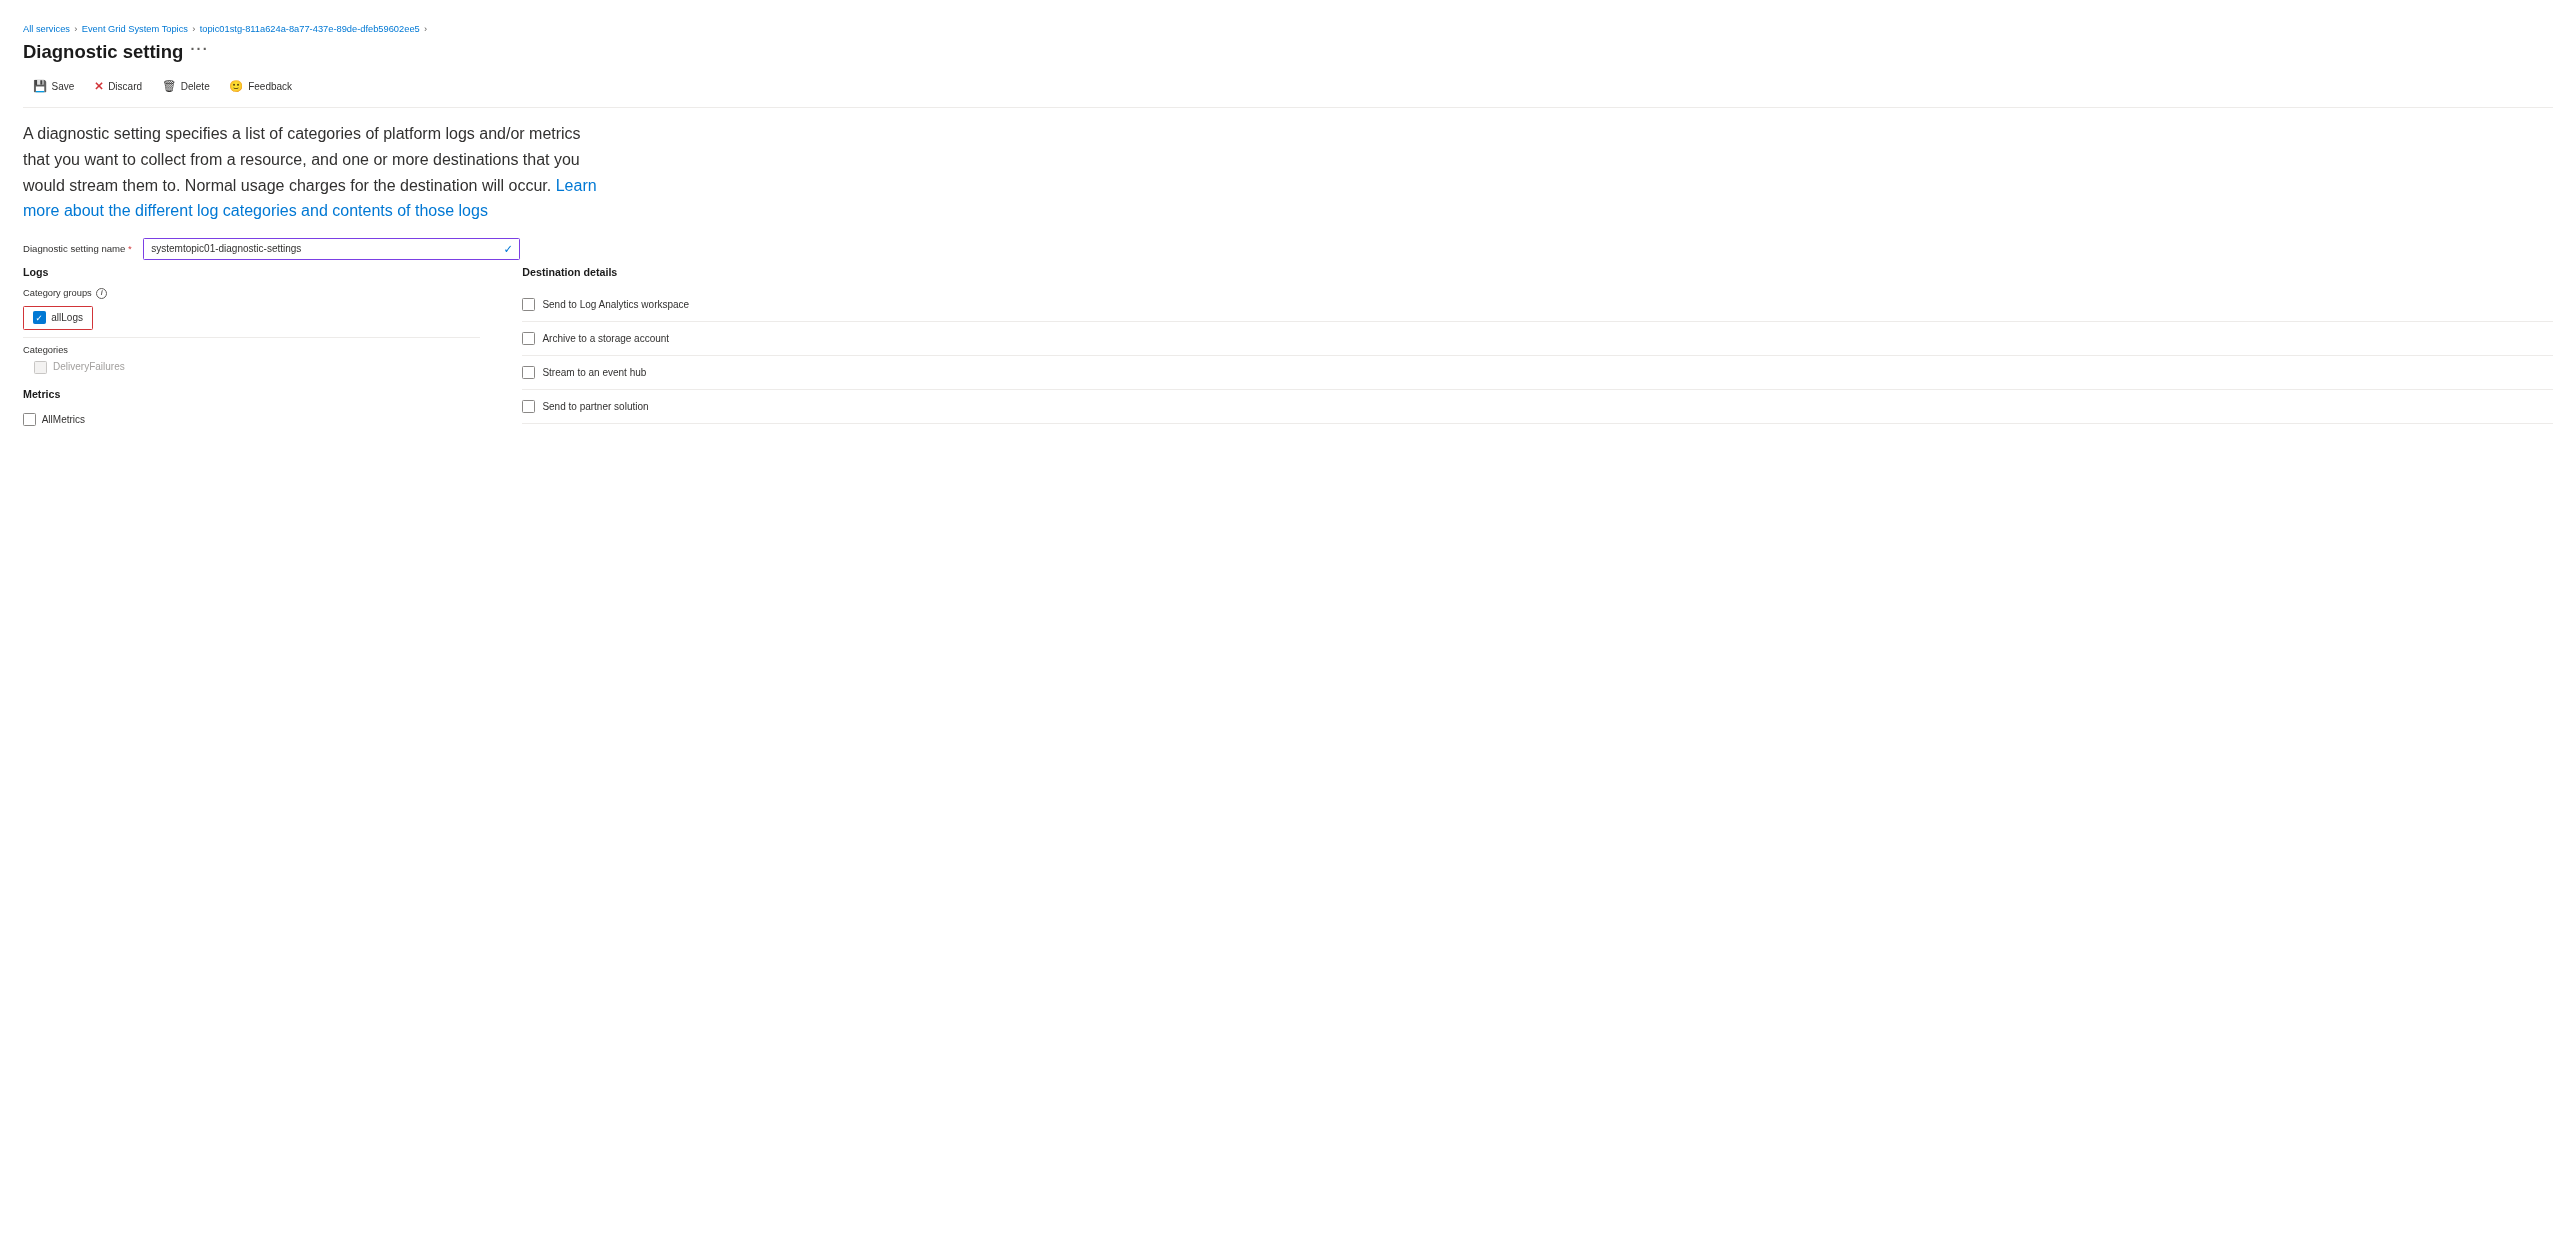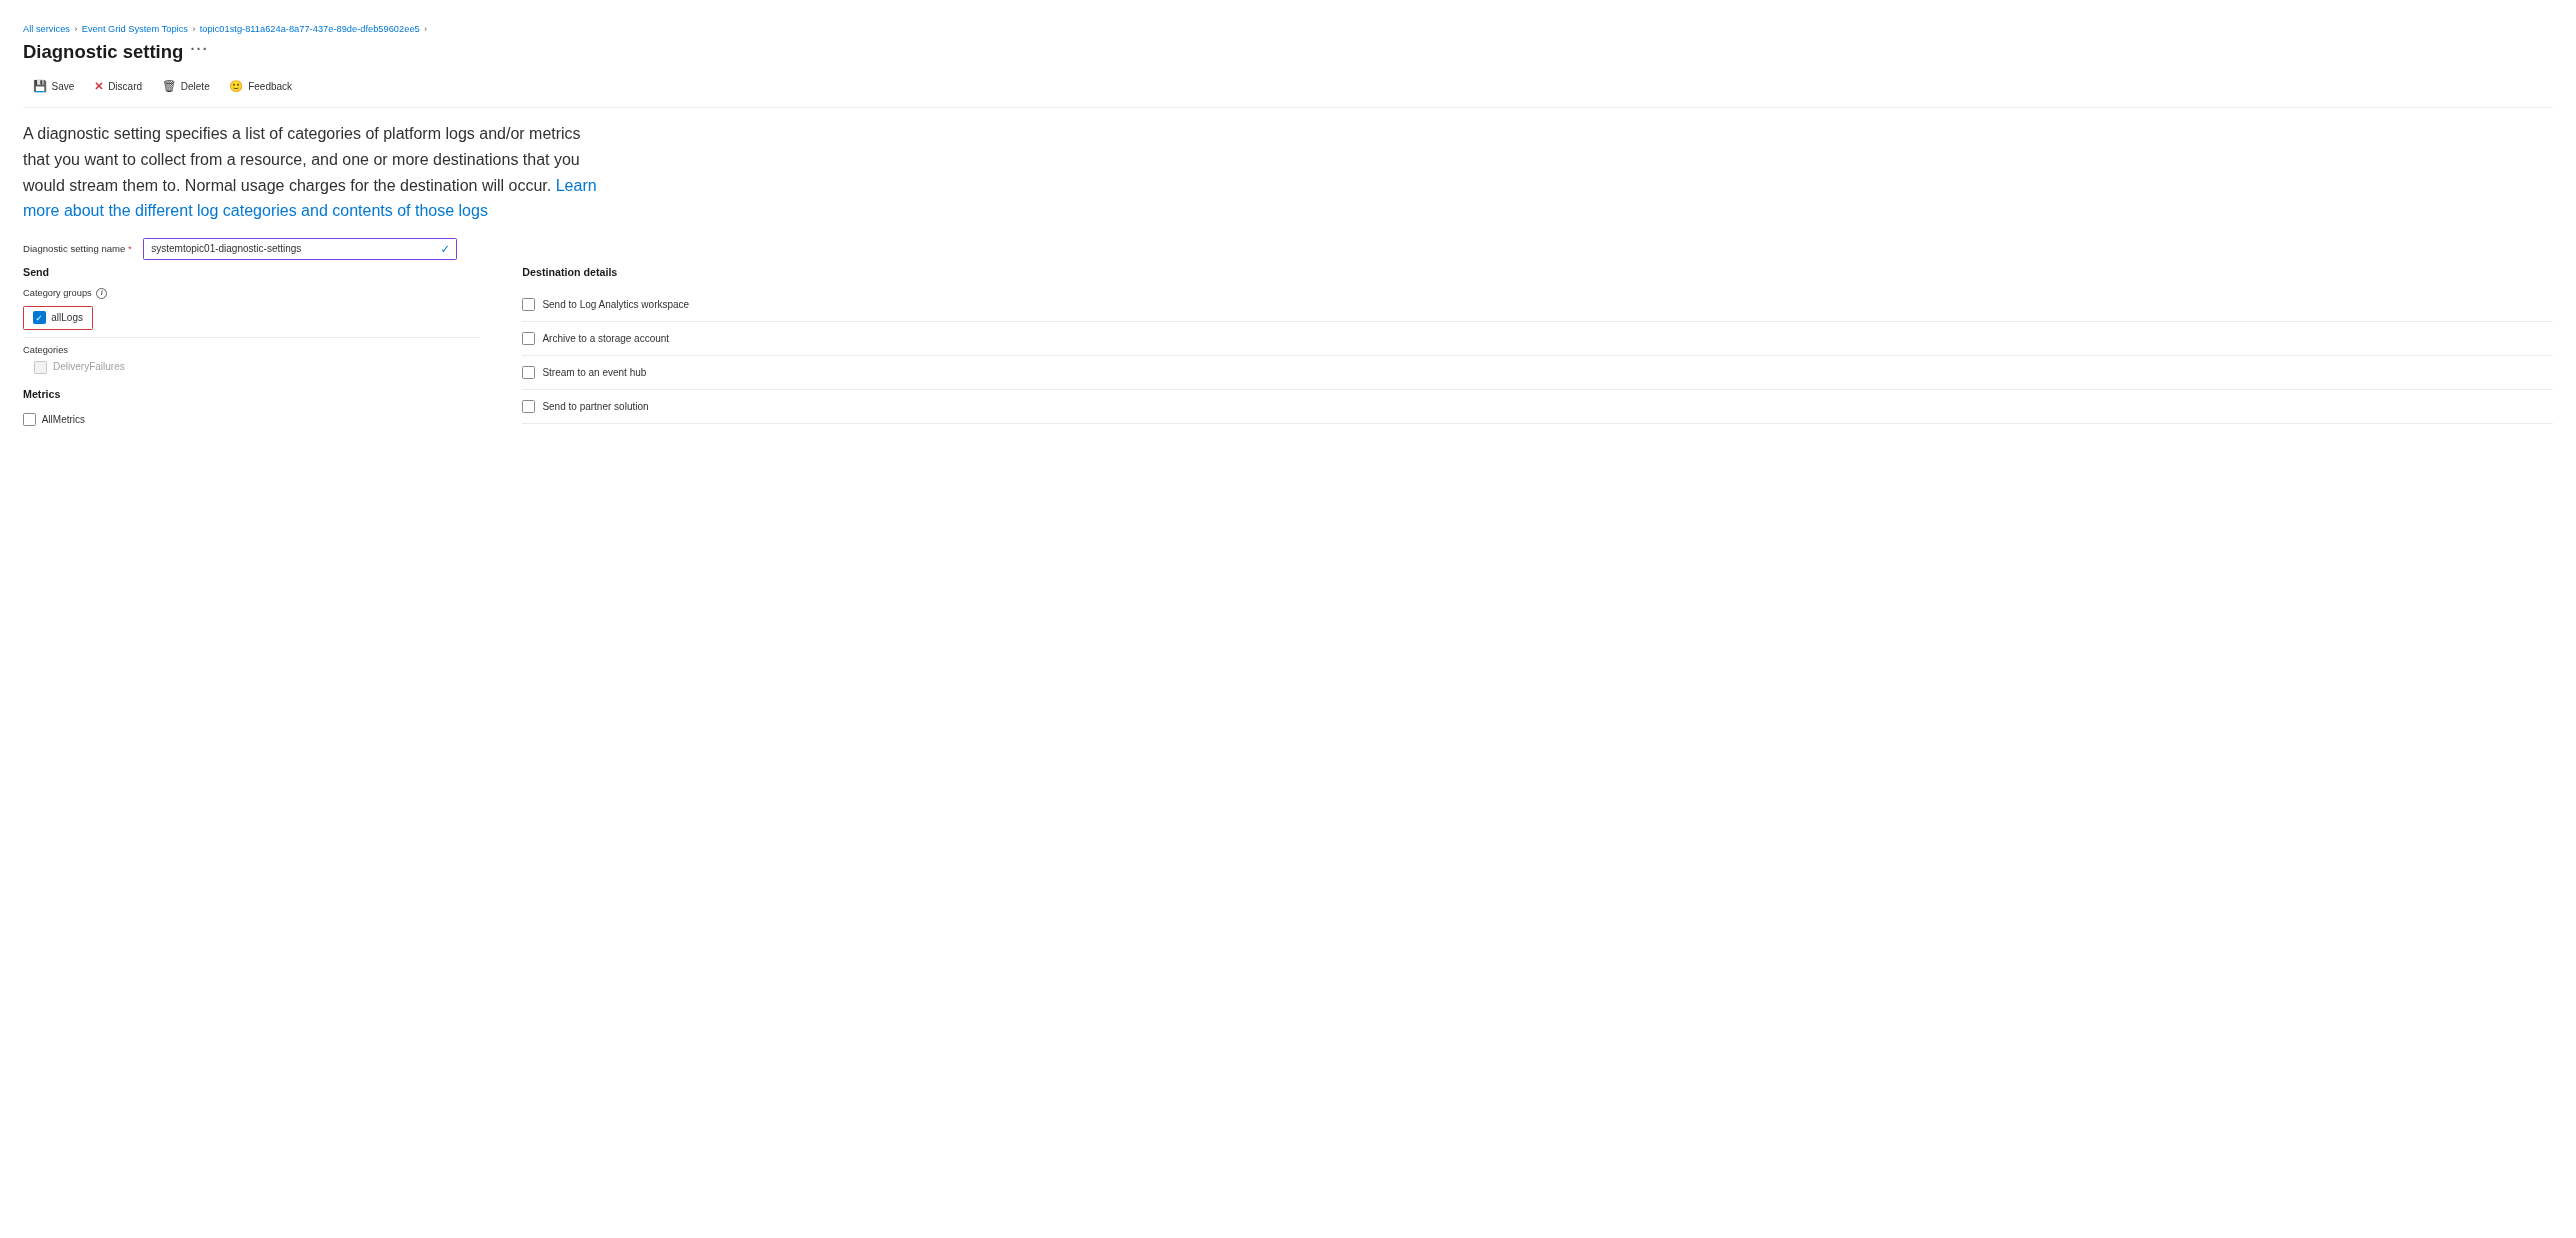--- a/index.html
+++ b/index.html
@@ -87,21 +87,21 @@
     }
     .required-star {
       color: #d13438;
     }
     .setting-name-input {
       border: 1.4px solid #7b3fe4;
       border-radius: 1.4px;
       padding: 4.3px 26px 4.3px 7.1px;
       font-size: 10px;
       color: #323130;
-      width: 314px;
+      width: 377px;
       outline: none;
       position: relative;
     }
     .input-wrapper {
       position: relative;
       display: inline-block;
     }
     .input-check {
       position: absolute;
       right: 7.1px;
@@ -298,21 +298,21 @@
     <input class="setting-name-input" type="text" value="systemtopic01-diagnostic-settings" style="">
     <span class="input-check">✓</span>
   </div>
 </div>
 
 <div class="two-col">
 
   <div class="left-col">
 
     
-    <div class="section-title">Send</div>
+    <div class="section-title">Logs</div>
 
     <div class="category-groups-label">
       <span>Category groups</span>
       <span class="info-icon">i</span>
     </div>
 
     
     <div class="alllogs-box">
       <div class="cb-checked">✓</div>
       <label>allLogs</label>

